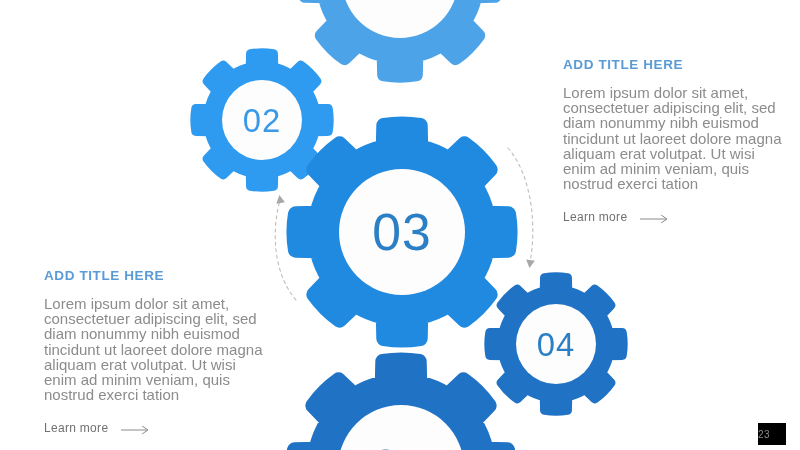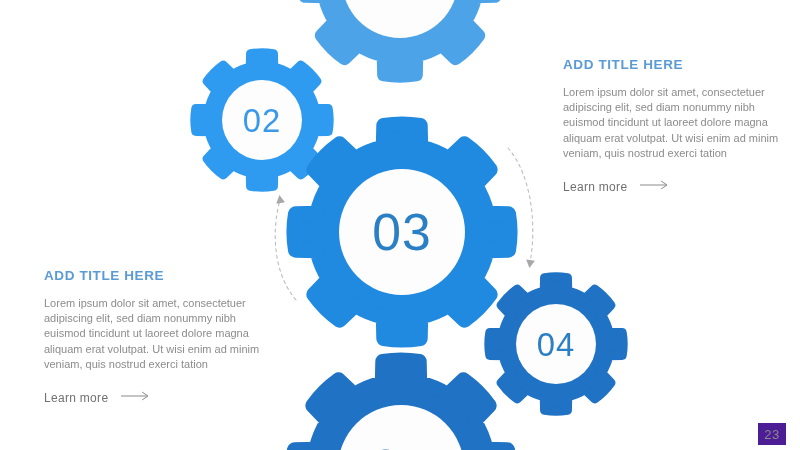--- a/index.html
+++ b/index.html
@@ -31,50 +31,50 @@
 
   .block-title {
     font-size: 13.5px;
     letter-spacing: 0.6px;
     color: #5b9bd5;
     font-weight: 700;
     margin: 0 0 13px 0;
     white-space: nowrap;
   }
   .block-body {
-    font-size: 11px;
+    font-size: 15px;
     line-height: 15.2px;
     color: #8c8c8c;
     margin: 0 1px 16px 0;
     font-weight: 400;
   }
   .learn-more {
     display: inline-flex;
-    align-items: flex-start;
+    align-items: flex-end;
     gap: 13px;
     cursor: pointer;
   }
   .learn-more-label {
     font-size: 12px;
     color: #707070;
     letter-spacing: 0.3px;
   }
   .arrow-icon { display: block; }
 
   #page-number {
     position: absolute;
     left: 758px;
     top: 423px;
     width: 28px;
     height: 22px;
-    background: #4c1d95;
+    background: #000000;
     display: flex;
     align-items: center;
-    justify-content: center;
-    font-size: 13px;
+    justify-content: flex-start;
+    font-size: 10px;
     color: #8a8a8a;
     letter-spacing: 0.4px;
   }
 </style>
 </head>
 <body>
 
 <div id="slide">
 
   <svg id="gear-canvas" viewBox="0 0 800 450">

